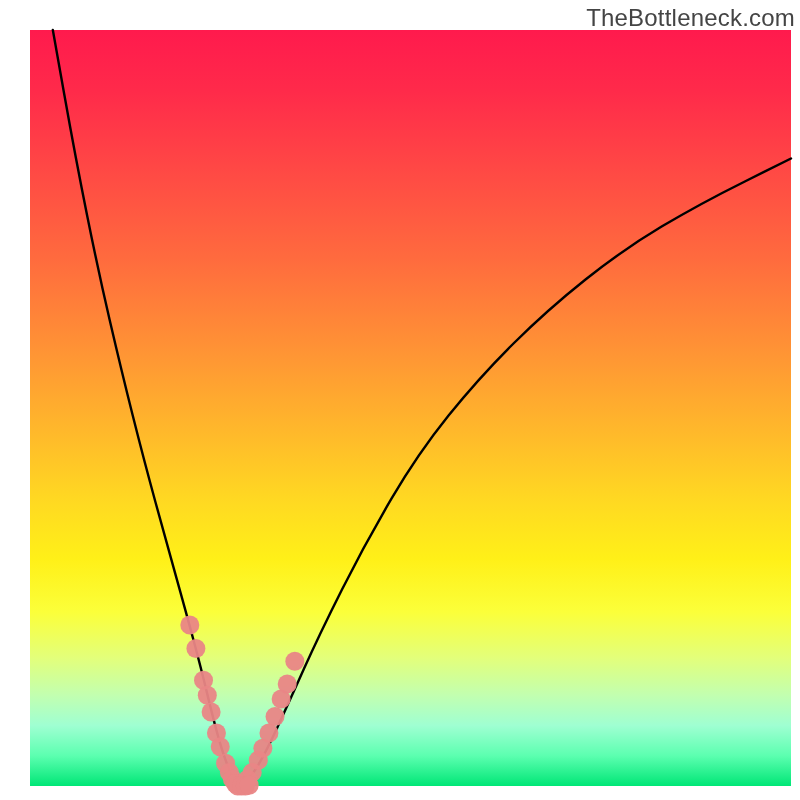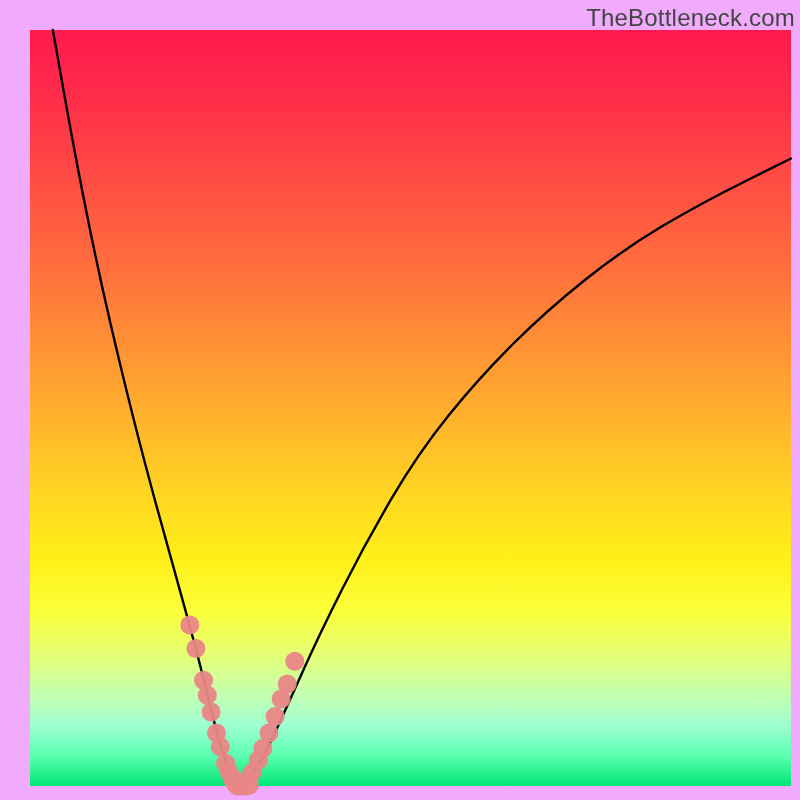--- a/index.html
+++ b/index.html
@@ -10,21 +10,21 @@
     overflow: hidden;
     background: #000;
     font-family: Arial, Helvetica, sans-serif;
   }
   .frame {
     position: absolute;
     top: 0;
     left: 0;
     width: 800px;
     height: 800px;
-    background: #f0abfc;
+    background: #ffffff;
   }
   .plot {
     position: absolute;
     background: linear-gradient(to bottom,
       #ff1a4d 0%,
       #ff2a4a 8%,
       #ff4745 18%,
       #ff6a3e 30%,
       #ff9235 42%,
       #ffb82b 53%,

